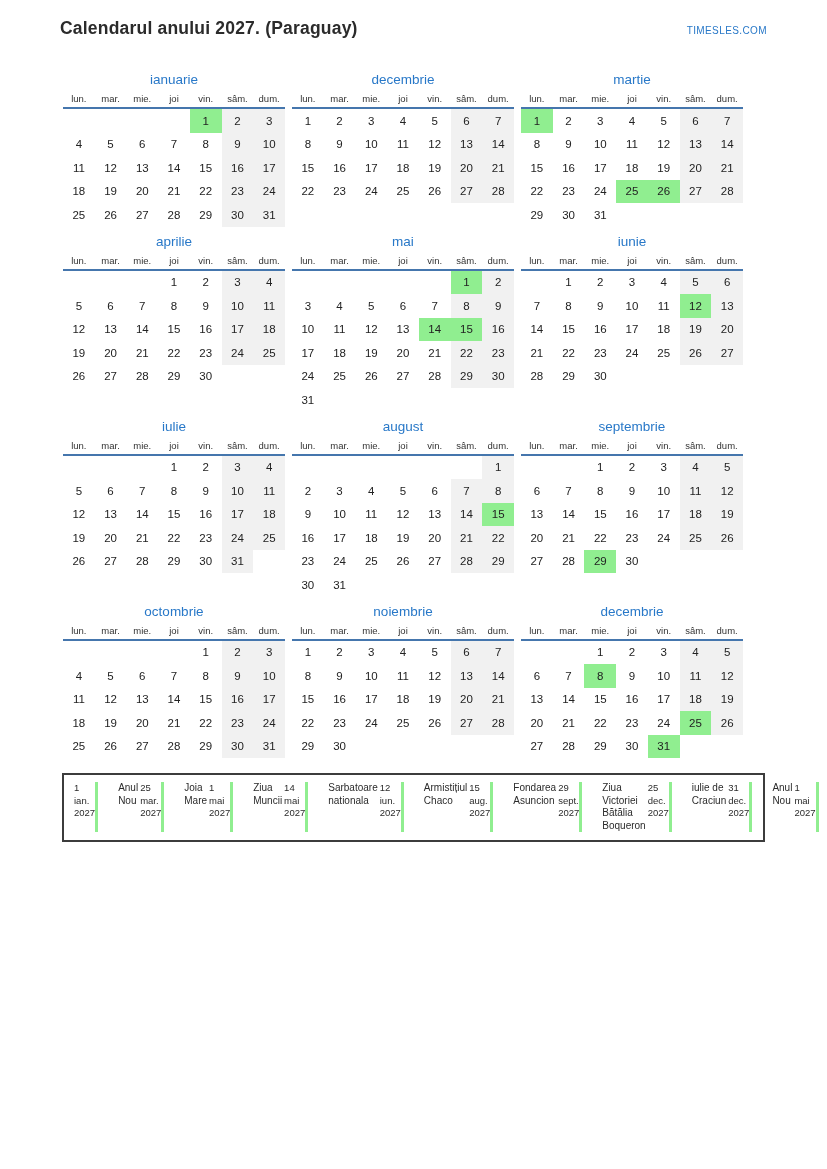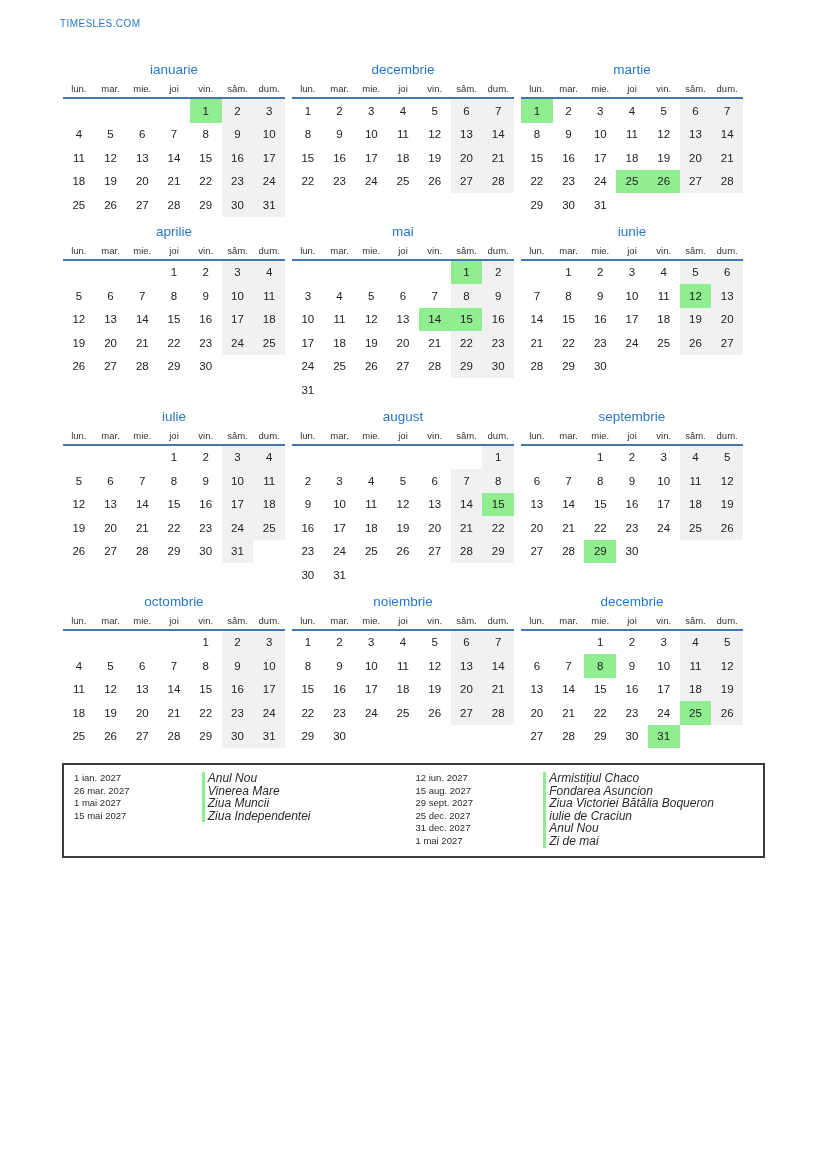--- a/index.html
+++ b/index.html
@@ -34,33 +34,34 @@
   .cell{
     height:23.5px;display:flex;align-items:center;justify-content:center;
     font-size:11.5px;color:var(--text);
   }
   .cell.we{background:var(--weekend);}
   .cell.hol{background:var(--holiday);}
   .legend{
     margin:15px 0 0 2px;width:703px;border:2px solid #3c3c3c;
     padding:7px 8px 8px 8px;display:flex;
   }
-  .legend-col{flex:1 1 50%;display:flex;flex-direction:column;}
+  .legend-col{flex:1 1 50%;display:flex;flex-direction:row;justify-content:space-between;}
   .legend-row{display:flex;line-height:12.6px;}
   .l-date{width:38%;font-size:9.5px;color:#2b2b2b;padding-left:2px;}
   .l-name{
-    font-size:12px;color:#2b2b2b;
-    border-left:3px solid var(--holiday);padding-left:3px;font-style:italic;
+    font-size:10px;color:#2b2b2b;
+    border-left:3px solid var(--holiday);padding-left:20px;
   }
 </style>
 </head>
 <body>
 
 <div class="page">
   <div class="topbar">
+    <div class="title">Calendarul anului 2027. (Paraguay)</div>
     <a class="site" href="#">TIMESLES.COM</a>
   </div>
 
   <div class="months" id="months">
       <div class="month">
         <div class="month-name">ianuarie</div>
         <div class="weekdays">
           <span class="wd">lun.</span>
           <span class="wd">mar.</span>
           <span class="wd">mie.</span>
@@ -655,30 +656,30 @@
       </div>
     </div>
 
   <div class="legend" id="legend">
       <div class="legend-col">
         <div class="legend-row">
           <span class="l-date">1 ian. 2027</span>
           <span class="l-name">Anul Nou</span>
         </div>
         <div class="legend-row">
-          <span class="l-date">26 mar. 2027</span>
-          <span class="l-name">Vinerea Mare</span>
+          <span class="l-date">25 mar. 2027</span>
+          <span class="l-name">Joia Mare</span>
         </div>
         <div class="legend-row">
           <span class="l-date">1 mai 2027</span>
           <span class="l-name">Ziua Muncii</span>
         </div>
         <div class="legend-row">
-          <span class="l-date">15 mai 2027</span>
-          <span class="l-name">Ziua Independentei</span>
+          <span class="l-date">14 mai 2027</span>
+          <span class="l-name">Sarbatoare nationala</span>
         </div>
       </div>
       <div class="legend-col">
         <div class="legend-row">
           <span class="l-date">12 iun. 2027</span>
           <span class="l-name">Armistițiul Chaco</span>
         </div>
         <div class="legend-row">
           <span class="l-date">15 aug. 2027</span>
           <span class="l-name">Fondarea Asuncion</span>

